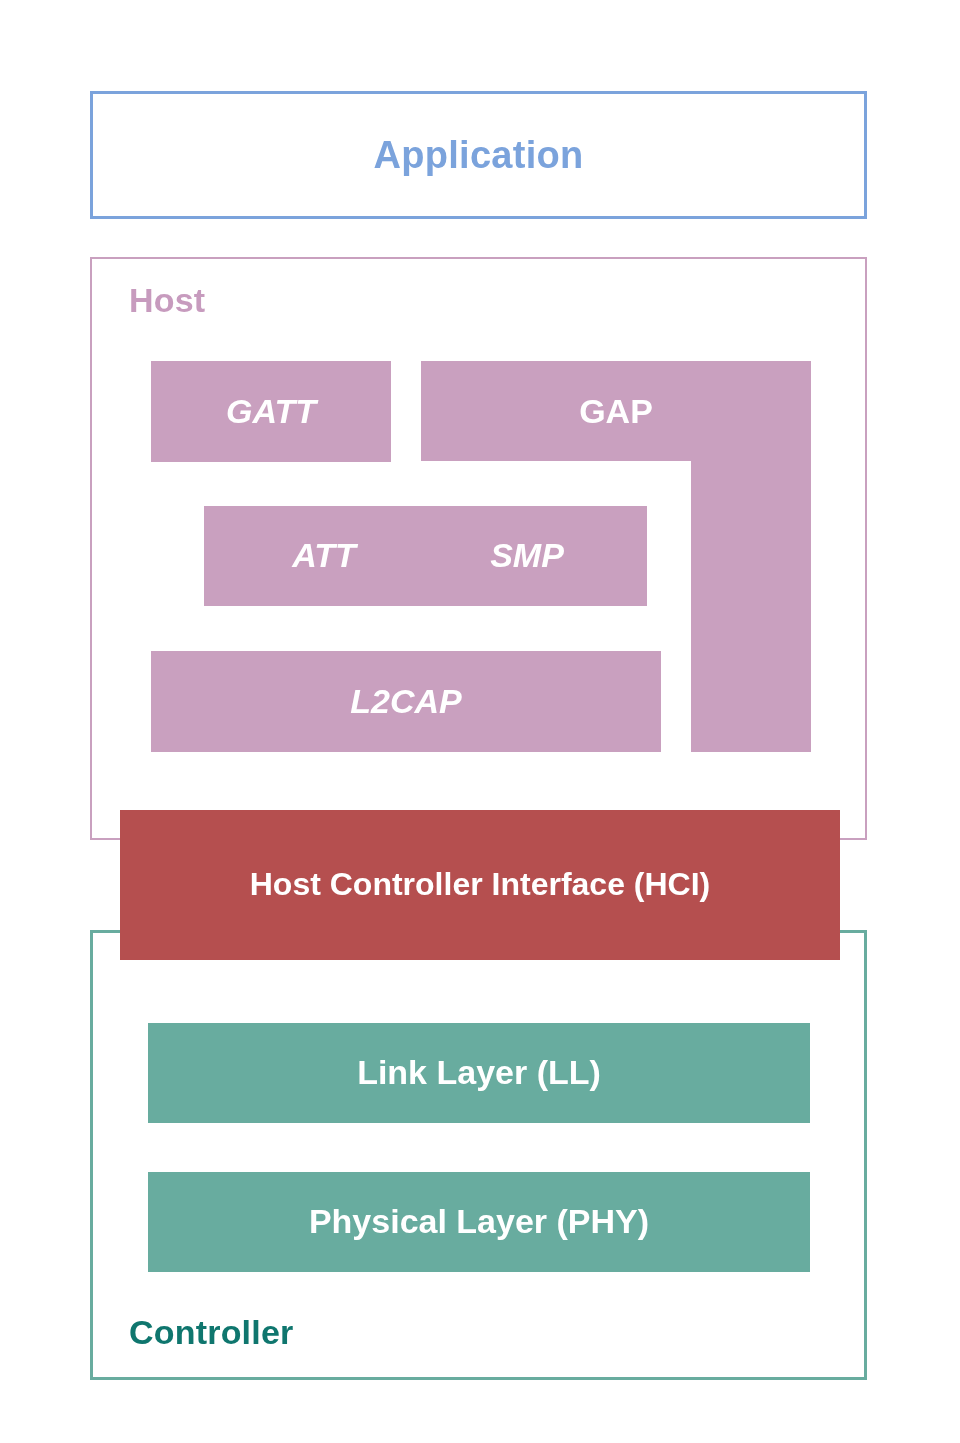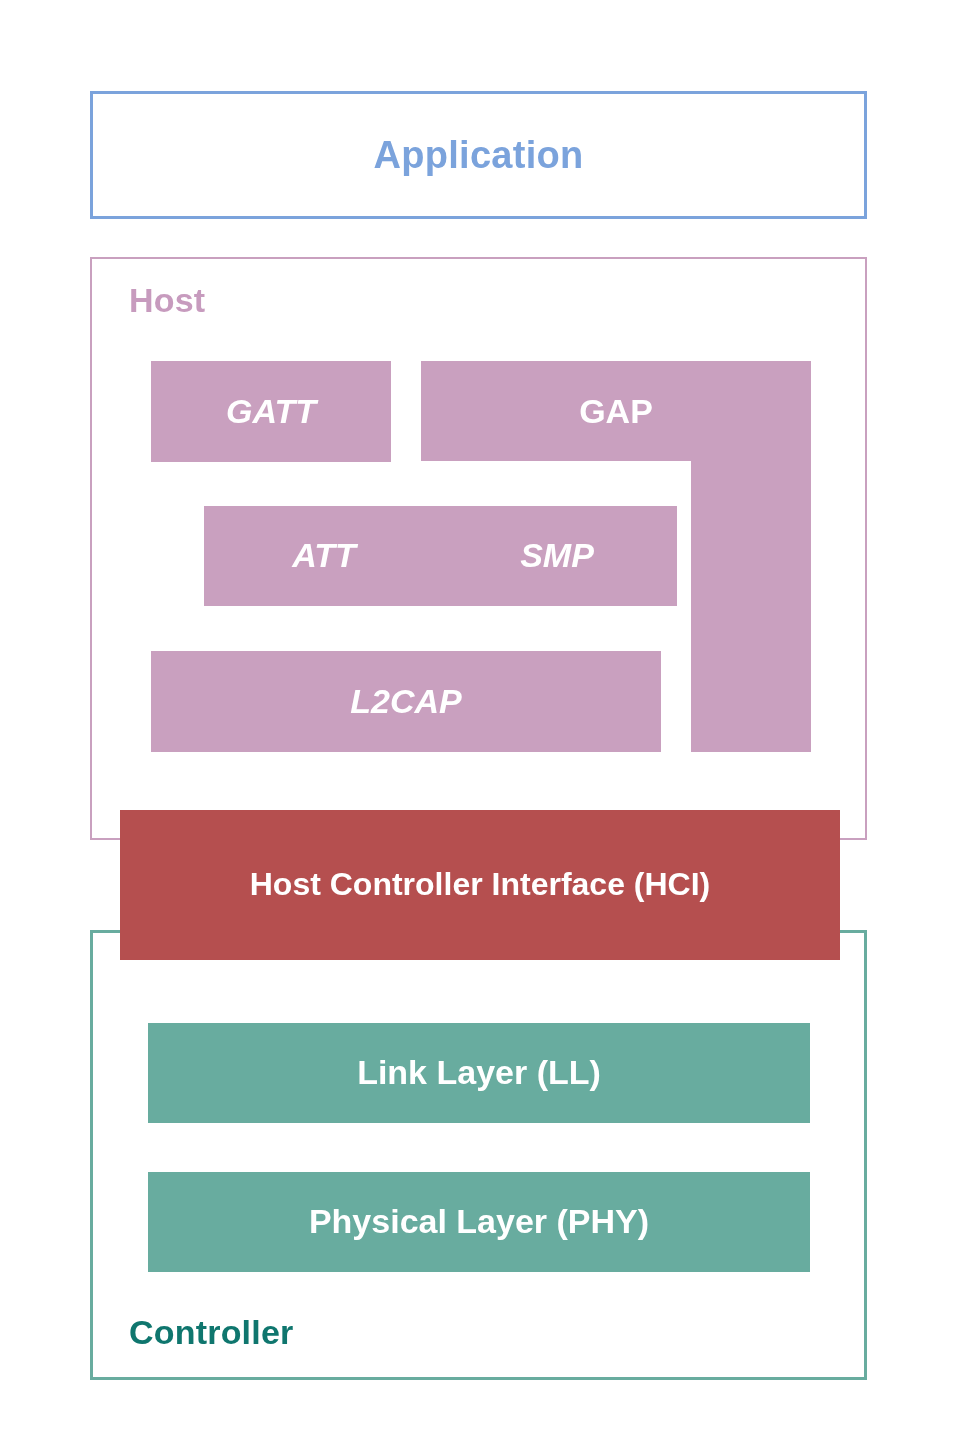--- a/index.html
+++ b/index.html
@@ -105,21 +105,21 @@
   .block.gatt {
     left: 151px;  top: 361px;  width: 240px; height: 101px;
     font-size: 34px;
   }
   .block.att {
     left: 164px;  top: 506px;  width: 240px; height: 100px;
     font-size: 34px;
     margin-left: 40px;
   }
   .block.smp {
-    left: 437px;  top: 506px;  width: 240px; height: 100px;
+    left: 407px;  top: 506px;  width: 240px; height: 100px;
     font-size: 34px;
   }
   .block.l2cap {
     left: 151px;  top: 651px;  width: 510px; height: 101px;
     font-size: 34px;
   }
 
   
   .gap-shape {
     position: absolute;

